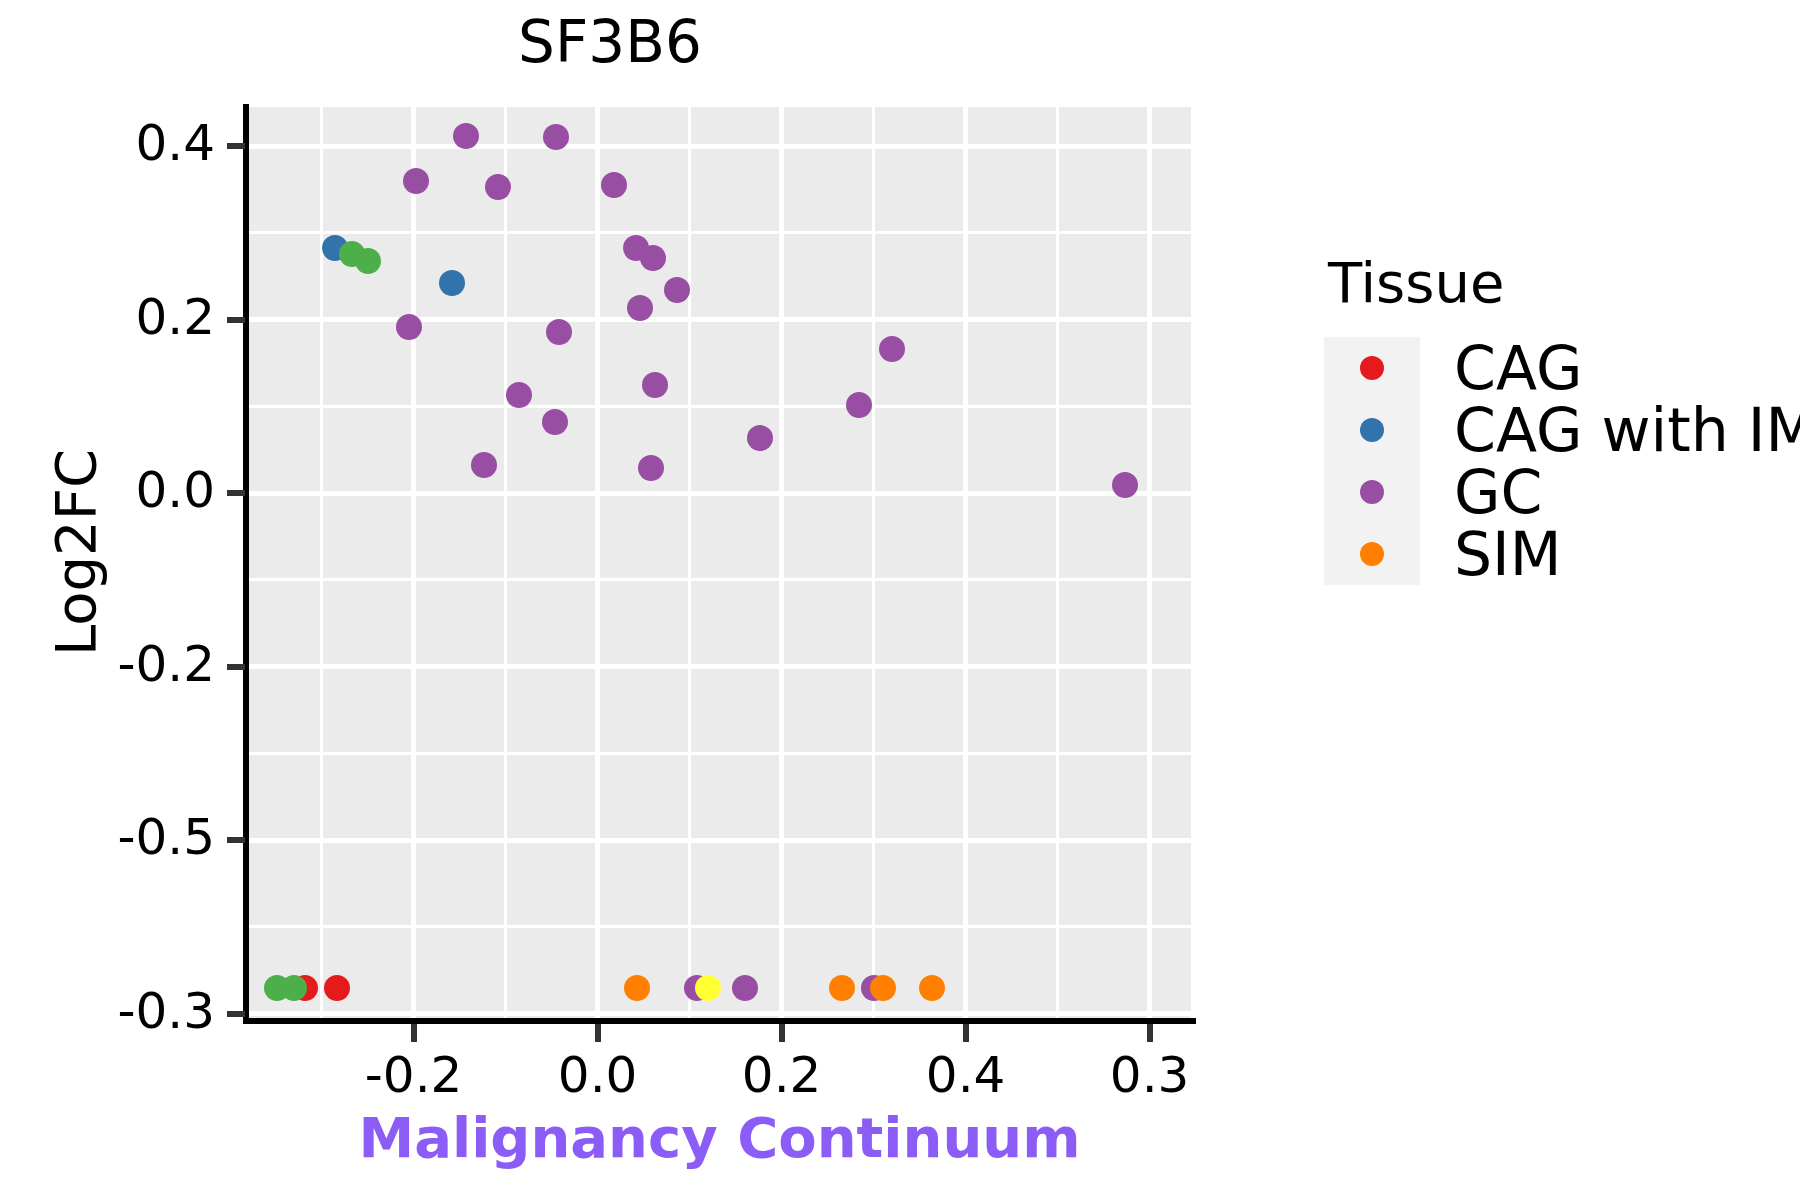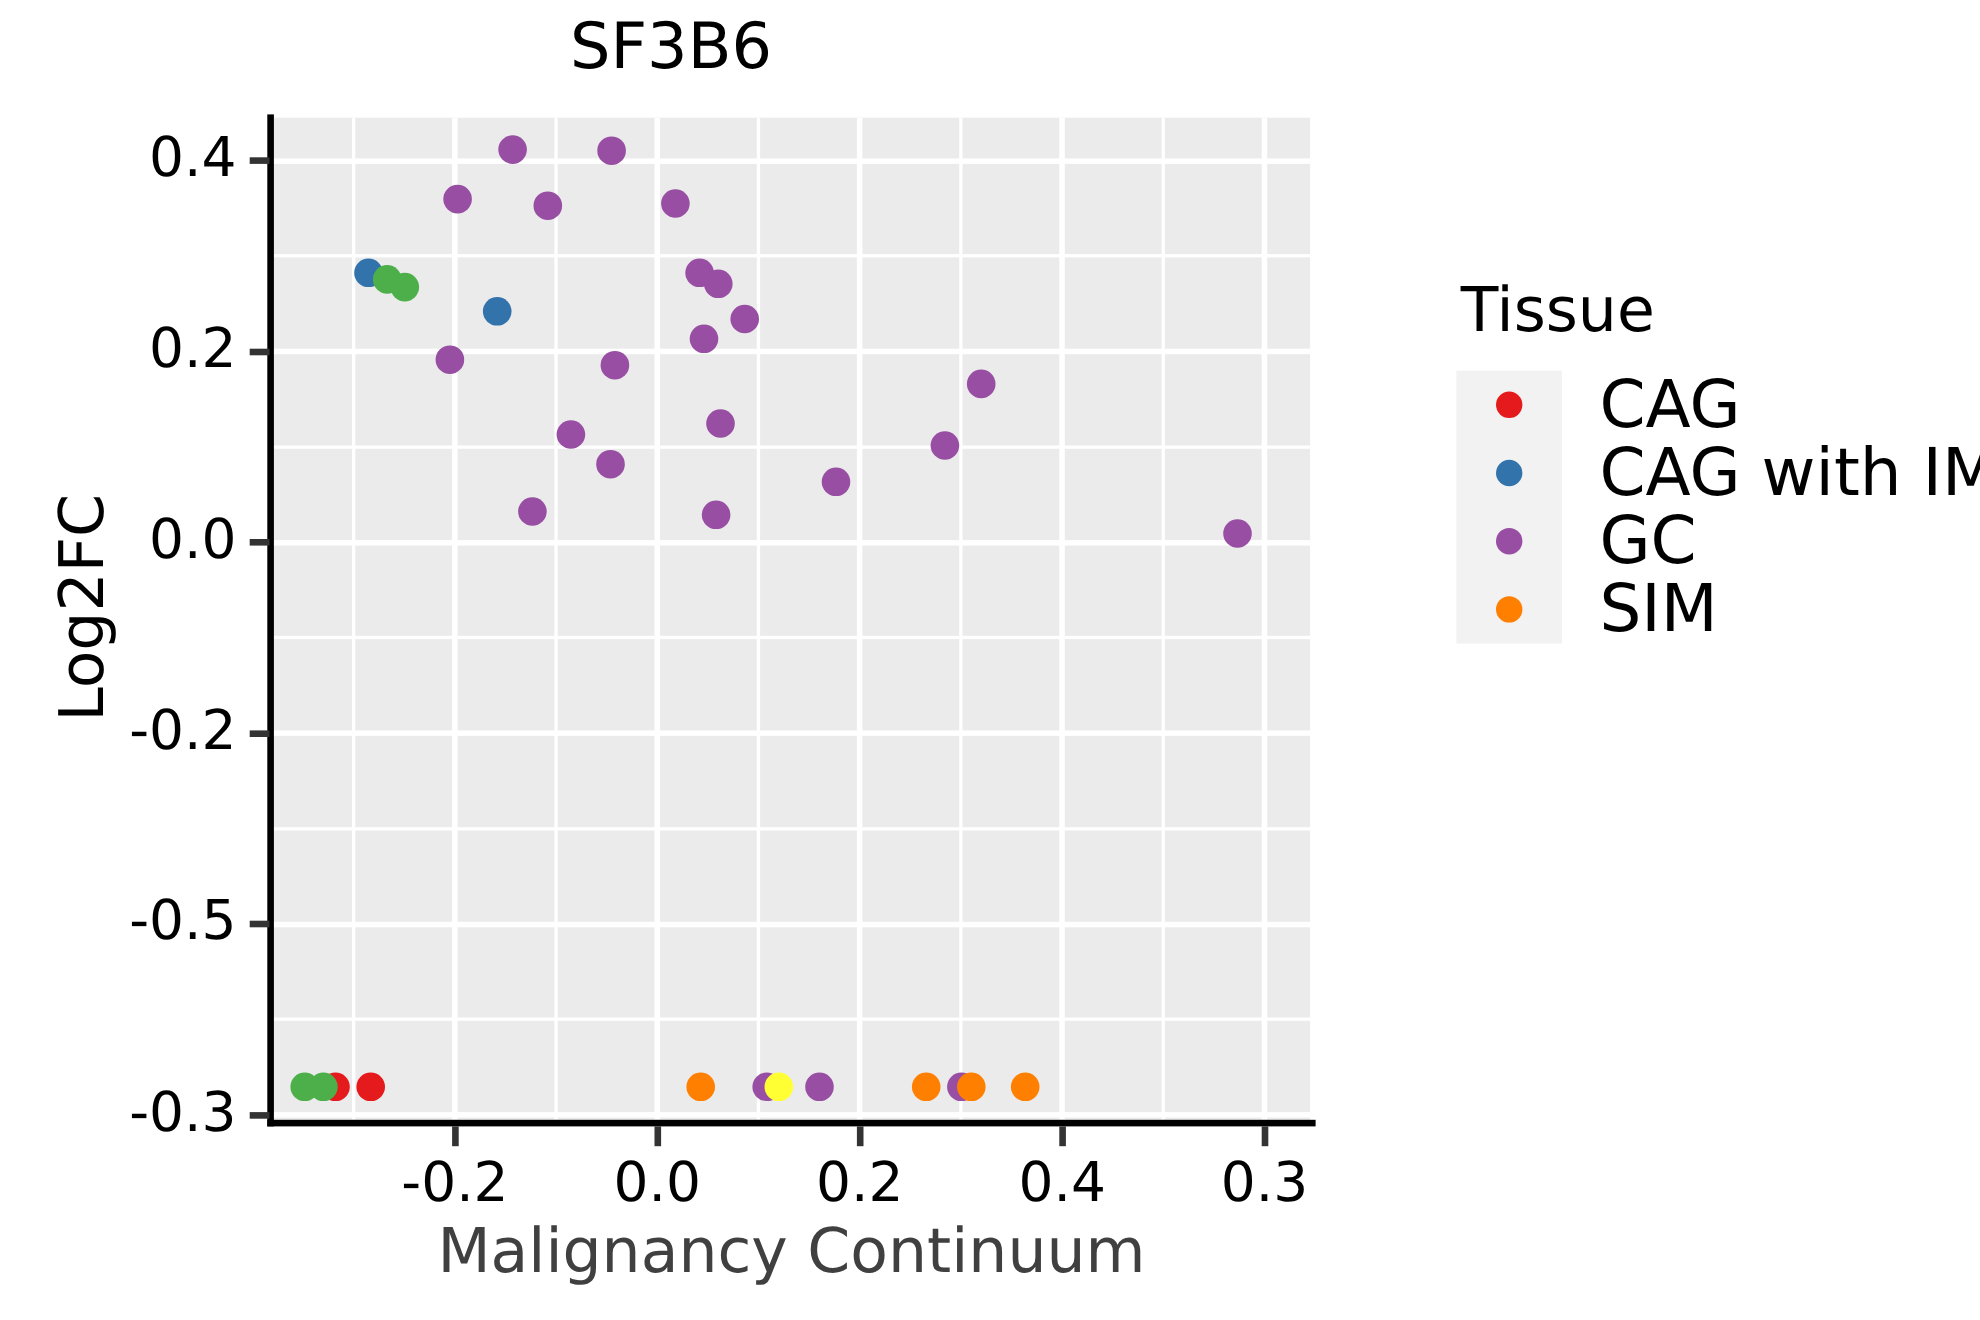--- a/index.html
+++ b/index.html
@@ -48,21 +48,21 @@
     font-size:50px;color:#000;text-align:right;
     white-space:nowrap;
   }
   .xtick-label{
     position:absolute;font-size:50px;color:#000;
     text-align:center;width:200px;margin-left:-100px;
     white-space:nowrap;
   }
   .axis-title-x{
     position:absolute;left:248px;top:1105px;width:943px;
-    text-align:center;font-size:56px;color:#404040;
+    text-align:center;font-size:56px;color:#8b5cf6;font-weight:bold;
   }
   .axis-title-y{
     position:absolute;left:-75px;top:520px;width:300px;
     text-align:center;font-size:56px;color:#000;
     transform:rotate(-90deg);transform-origin:center center;
   }
 
   
   .legend{position:absolute;left:1324px;top:255px;width:540px;}
   .legend-title{

